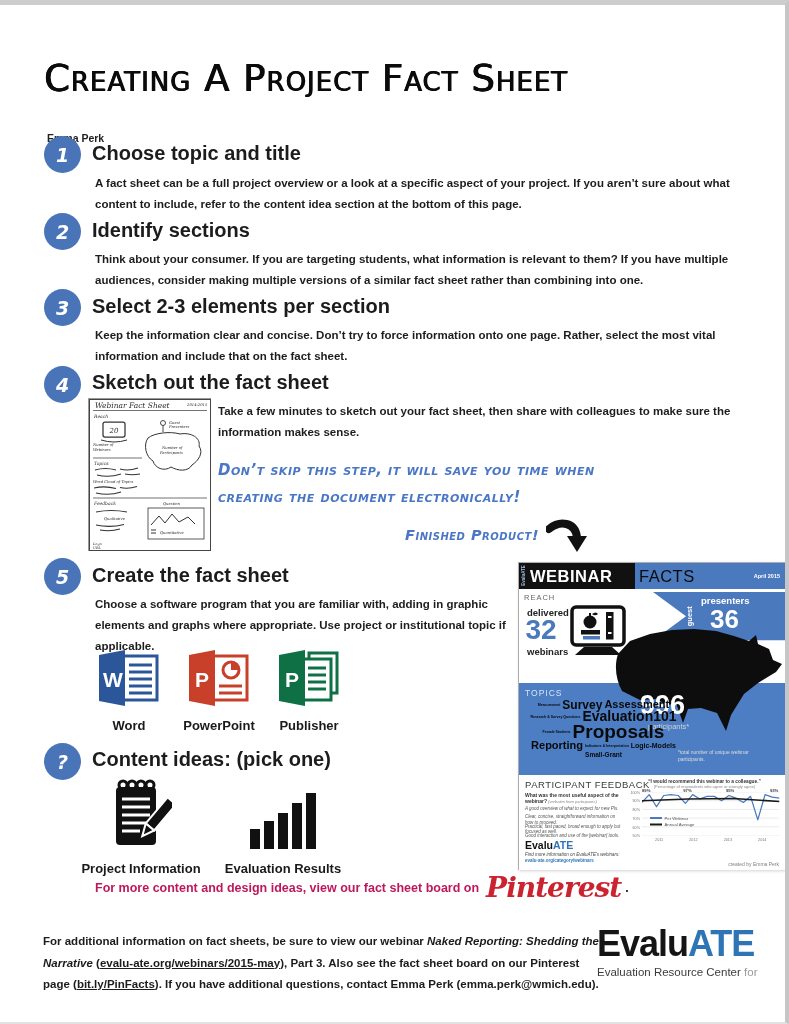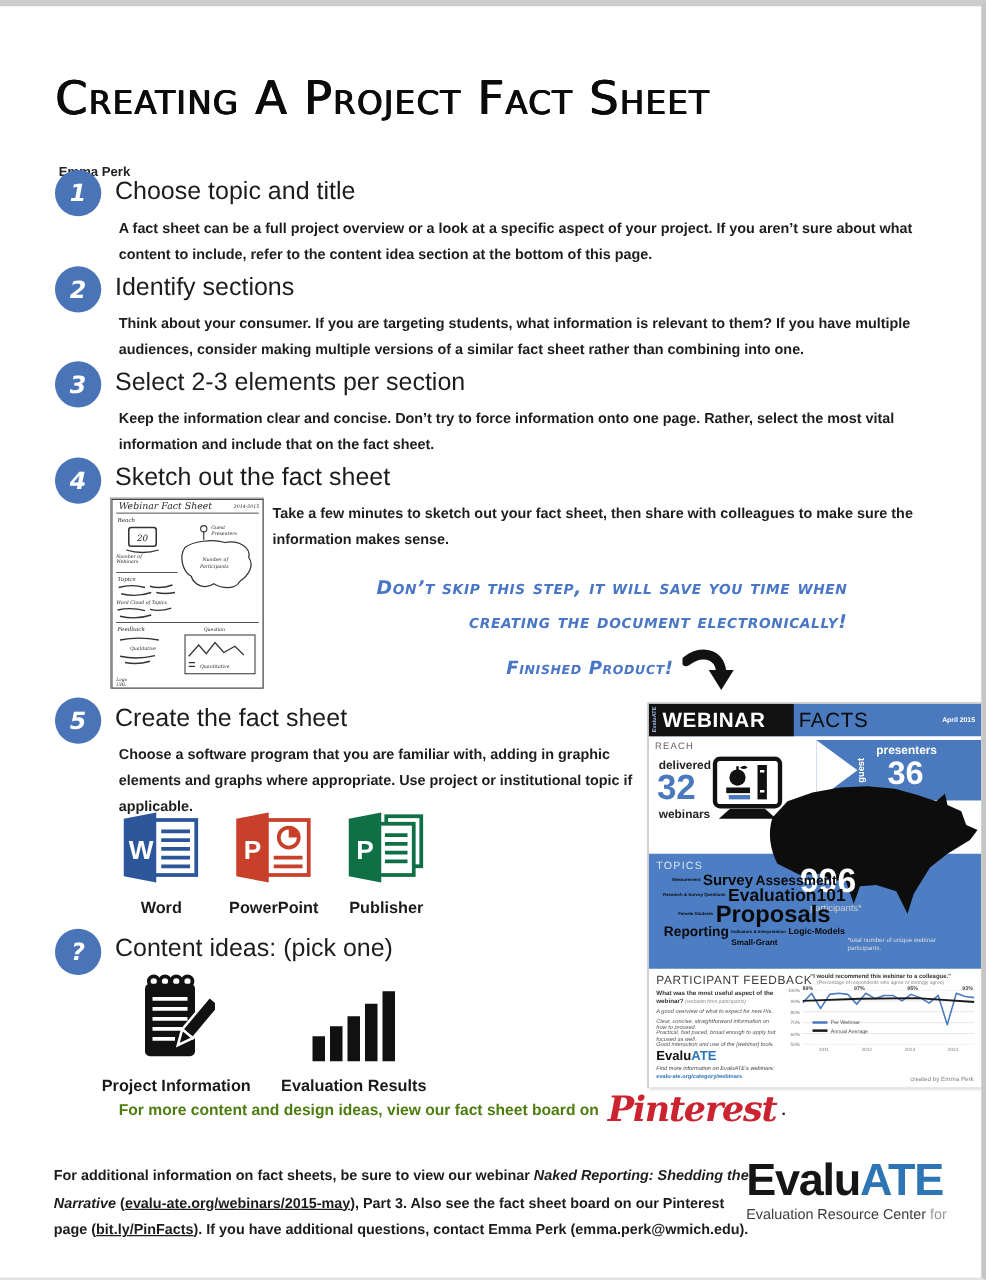--- a/index.html
+++ b/index.html
@@ -18,33 +18,33 @@
     text-shadow:0.7px 0 #0b0b0b, -0.3px 0 #0b0b0b;
   }
   .doc-author { position:absolute; left:47px; top:99px; font-size:10.5px; font-weight:bold; color:#222;margin-top:28px; }
 
   
   .step-circle {
     position:absolute; left:44px; width:37px; height:37px; border-radius:50%;
     background:#4a74b8; color:#fff; display:flex; align-items:center; justify-content:center;
     font-family:"DejaVu Sans", sans-serif; font-weight:bold; font-style:italic; font-size:19px;
   }
-  .step-h { position:absolute; left:92px; font-size:20px; font-weight:400; color:#1c1c1c; }
+  .step-h { position:absolute; left:92px; font-size:20px; font-weight:700; color:#1c1c1c; }
   .step-b { position:absolute; left:95px; font-size:11.5px; font-weight:bold; color:#1d1d1d; line-height:21px; }
 
   .c1{top:131px}.c2{top:208px}.c3{top:284px}.c4{top:361px}.c5{top:553px}.c6{top:738px}
   .h1{top:137px}.h2{top:214px}.h3{top:290px}.h4{top:366px}.h5{top:559px}.h6{top:743px}
   .b1{top:168px;width:672px}.b2{top:244px;width:672px}.b3{top:320px;width:660px}
   .b4{left:218px;top:396px;width:548px}
   .b5{top:589px;width:425px}
 
   .note-blue {
     position:absolute; left:218px; top:452px; width:460px;
     font-family:"DejaVu Sans", sans-serif; font-variant:small-caps; font-weight:bold; font-style:italic;
-    color:#4a77c5; font-size:15px; line-height:27px; letter-spacing:0.5px;text-align:right;
+    color:#4a77c5; font-size:15px; line-height:27px; letter-spacing:0.5px;
   }
   .finished {
     position:absolute; left:405px; top:522px;
     font-family:"DejaVu Sans", sans-serif; font-variant:small-caps; font-weight:bold; font-style:italic;
     color:#4a77c5; font-size:14.5px; letter-spacing:0.5px;
   }
   .finished-arrow { position:absolute; left:546px; top:513px; }
 
   
   .sketch-box { position:absolute; left:88px; top:393px; width:123px; height:153px; border:1px solid #999; background:#fff; }
@@ -55,21 +55,21 @@
   .soft-row { position:absolute; left:84px; top:643px; display:flex; }
   .soft-col { width:90px; display:flex; flex-direction:column; align-items:center; }
   .soft-label { margin-top:10px; font-size:13px; font-weight:bold; color:#1a1a1a; }
 
   
   .idea-row { position:absolute; left:70px; top:763px; display:flex;justify-content:space-between; }
   .idea-col { width:142px; display:flex; flex-direction:column; align-items:center; justify-content:flex-end; height:108px; }
   .idea-label { margin-top:10px; font-size:13px; font-weight:bold; color:#1a1a1a; }
 
   .pin-line { position:absolute; left:95px; top:866px; display:flex; align-items:center; }
-  .pin-text { font-size:12.5px; font-weight:bold; color:#4d7c0f; }
+  .pin-text { font-size:12.5px; font-weight:bold; color:#be185d; }
   .pin-logo { font-family:"DejaVu Serif", serif; font-weight:bold; font-style:italic; font-size:28px; color:#cb2330; margin-left:7px; letter-spacing:-1px; }
   .pin-suffix { font-size:12.5px; font-weight:bold; color:#1c1c1c; margin-left:4px; }
 
   
   .fs-box { position:absolute; left:518px; top:557px; width:267px; height:308px; border:1px solid #adadad; background:#fff; box-shadow:1px 1px 3px rgba(0,0,0,.18); }
   .fs { position:relative; width:532px; height:614px; transform:scale(0.5); transform-origin:0 0; background:#fff; overflow:hidden; }
   .fs-header { position:absolute; left:0; top:0; width:532px; height:52px; background:#4a79bd; }
   .fs-header-black { position:absolute; left:0; top:0; width:232px; height:52px; background:#111; }
   .fs-brand-vert { position:absolute; left:-14px; top:20px; transform:rotate(-90deg); font-size:9px; font-weight:bold; color:#9db9e0; width:46px; text-align:center;}
   .fs-title-main { position:absolute; left:22px; top:7px; font-size:33px; font-weight:bold; color:#fff; letter-spacing:1px; }

